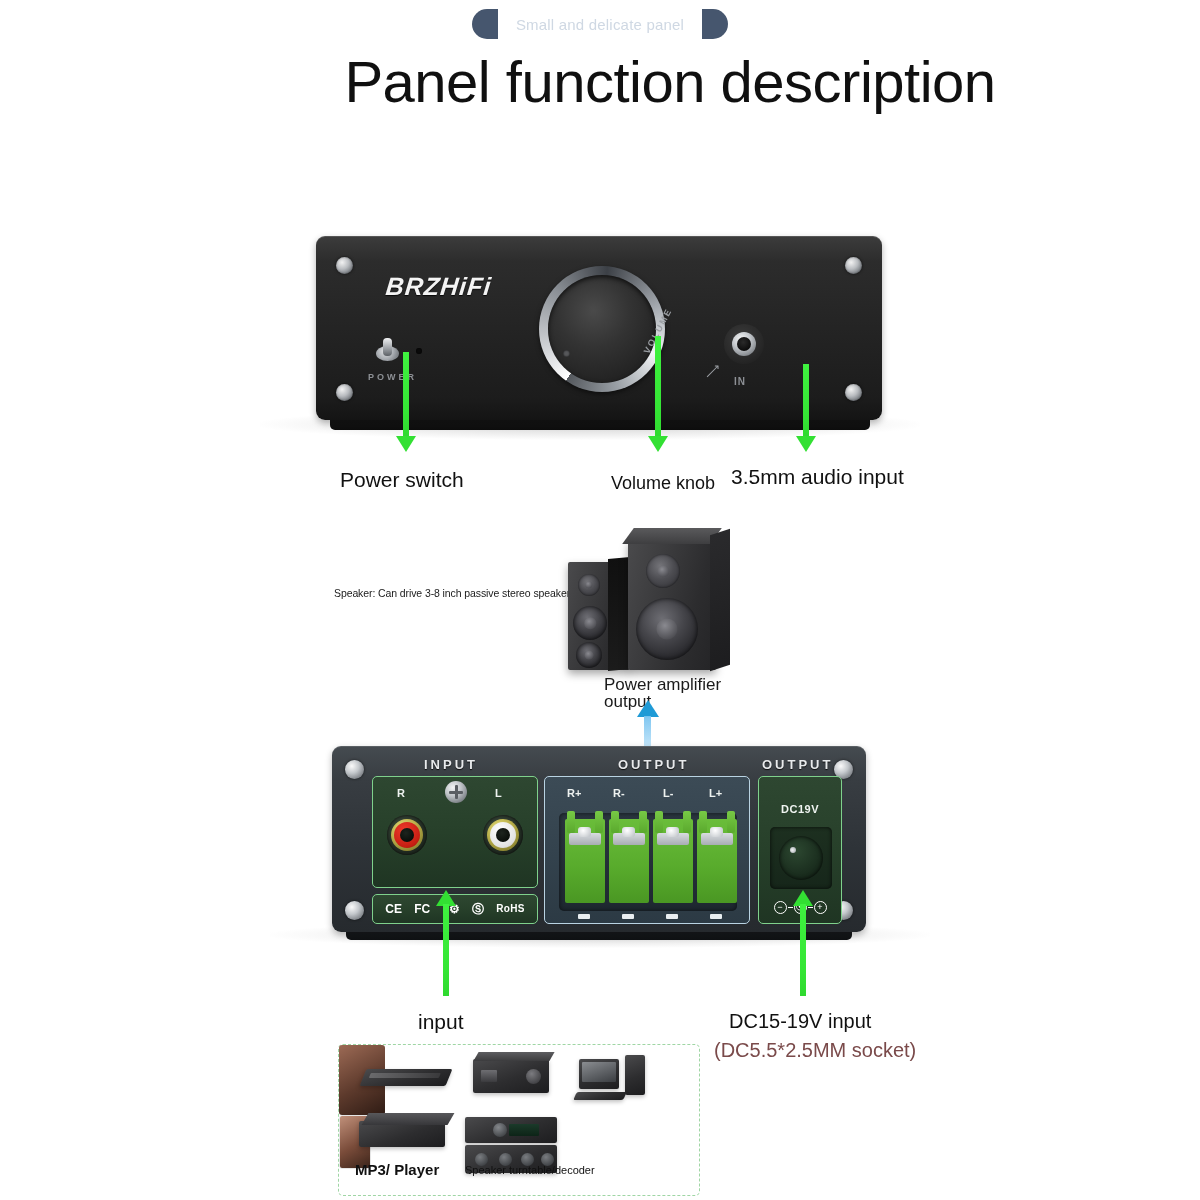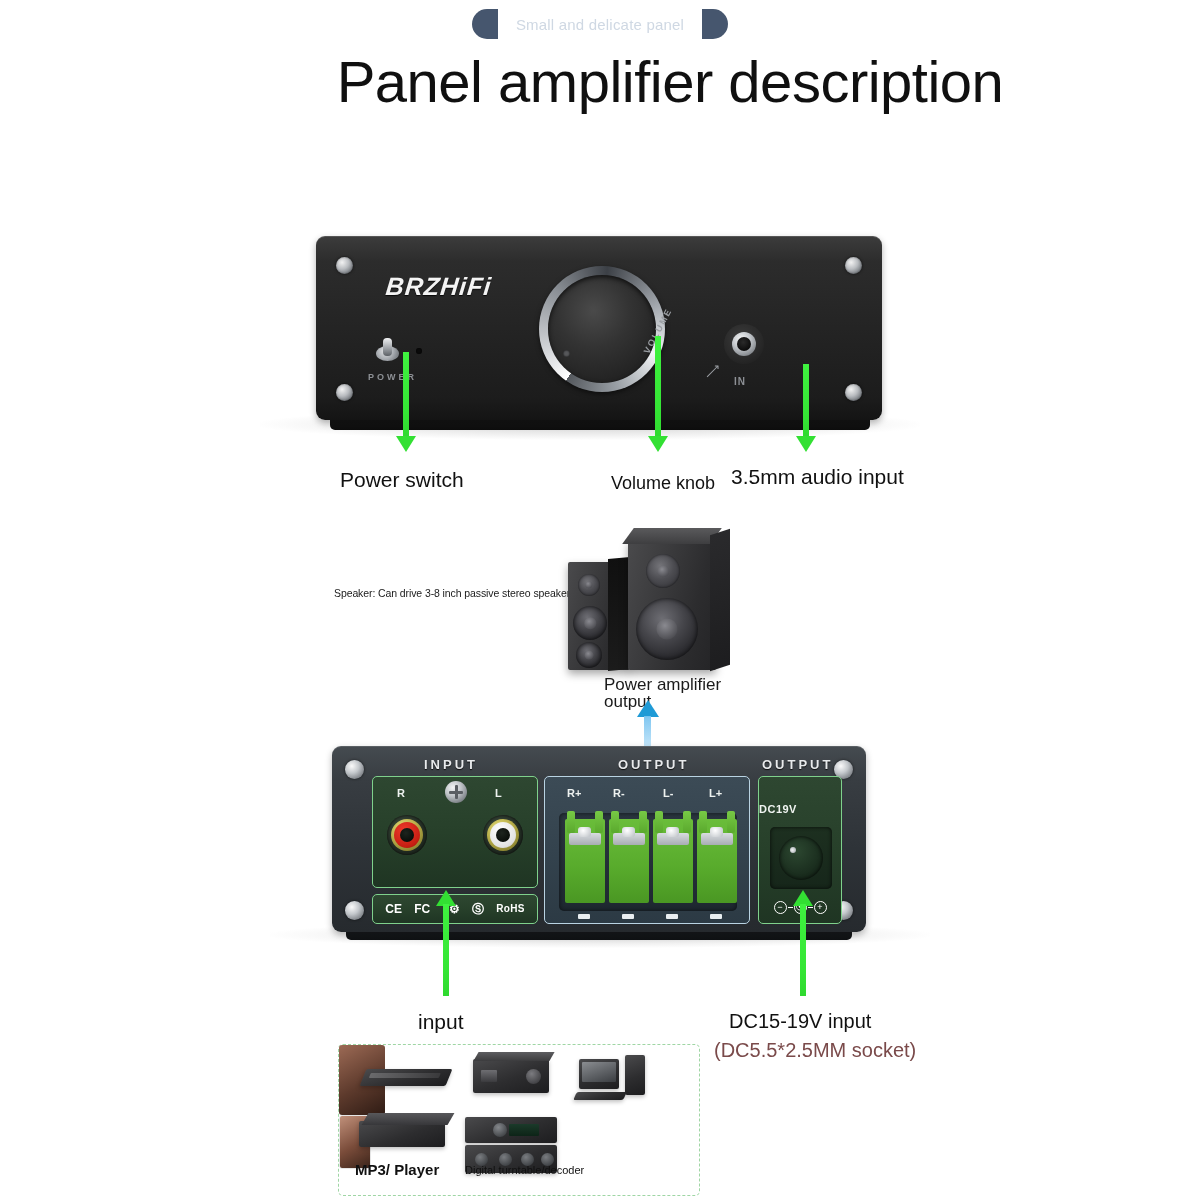--- a/index.html
+++ b/index.html
@@ -345,21 +345,21 @@
   .dc-jack-frame .barrel {
     position: absolute; left: 9px; top: 9px; width: 44px; height: 44px; border-radius: 50%;
     background: radial-gradient(circle at 40% 34%, #2c4730 0%, #1c3020 55%, #0f1d12 100%);
     box-shadow: inset 0 0 4px rgba(0,0,0,.9);
   }
   .dc-jack-frame .pin {
     position: absolute; left: 20px; top: 20px; width: 6px; height: 6px; border-radius: 50%;
     background: radial-gradient(circle at 40%, #f2f4f5, #9aa0a4);
   }
   .dc19v {
-    position: absolute; left: 0; top: 26px; width: 100%; text-align: left;
+    position: absolute; left: 0; top: 26px; width: 100%; text-align: center;
     font-size: 11px; font-weight: 700; color: #f0f4f1; letter-spacing: .5px;
   }
   .polarity {
     position: absolute; left: 0; bottom: 9px; width: 100%;
     display: flex; align-items: center; justify-content: center; gap: 1px;
     color: #ffffff;
   }
   .pol-c { width: 13px; height: 13px; border: 1.6px solid #fff; border-radius: 50%;
            display: flex; align-items: center; justify-content: center; font-size: 9px; line-height: 1; }
   .pol-bar { width: 5px; height: 1.6px; background: #fff; }
@@ -416,21 +416,21 @@
 </head>
 <body>
 
 <div class="page">
 
   <div class="badge">
     <div class="badge-cap left"></div>
     <div class="badge-text">Small and delicate panel</div>
     <div class="badge-cap right"></div>
   </div>
-  <div class="title">Panel amplifier description</div>
+  <div class="title">Panel function description</div>
 
   <div class="front-wrap">
     <div class="front-shadowband"></div>
     <div class="front-base"></div>
     <div class="front-body">
       <div class="screw tl"></div>
       <div class="screw tr"></div>
       <div class="screw bl"></div>
       <div class="screw br"></div>
 
@@ -642,16 +642,16 @@
       </div>
     <div class="dev d-amp2">
       <div class="kn" style="left:10px;"></div>
         <div class="kn" style="left:34px;"></div>
       <div class="kn" style="left:56px;"></div>
         <div class="kn" style="left:76px;"></div>
     </div>
     <div class="d-ph"></div>
     <div class="d-ph2"></div>
     <div class="gal-label gl-mp3">MP3/ Player</div>
-    <div class="gal-label gl-dig">Digital turntable/decoder</div>
+    <div class="gal-label gl-dig">Speaker turntable/decoder</div>
   </div>
 
 </div>
 
 </body></html>

